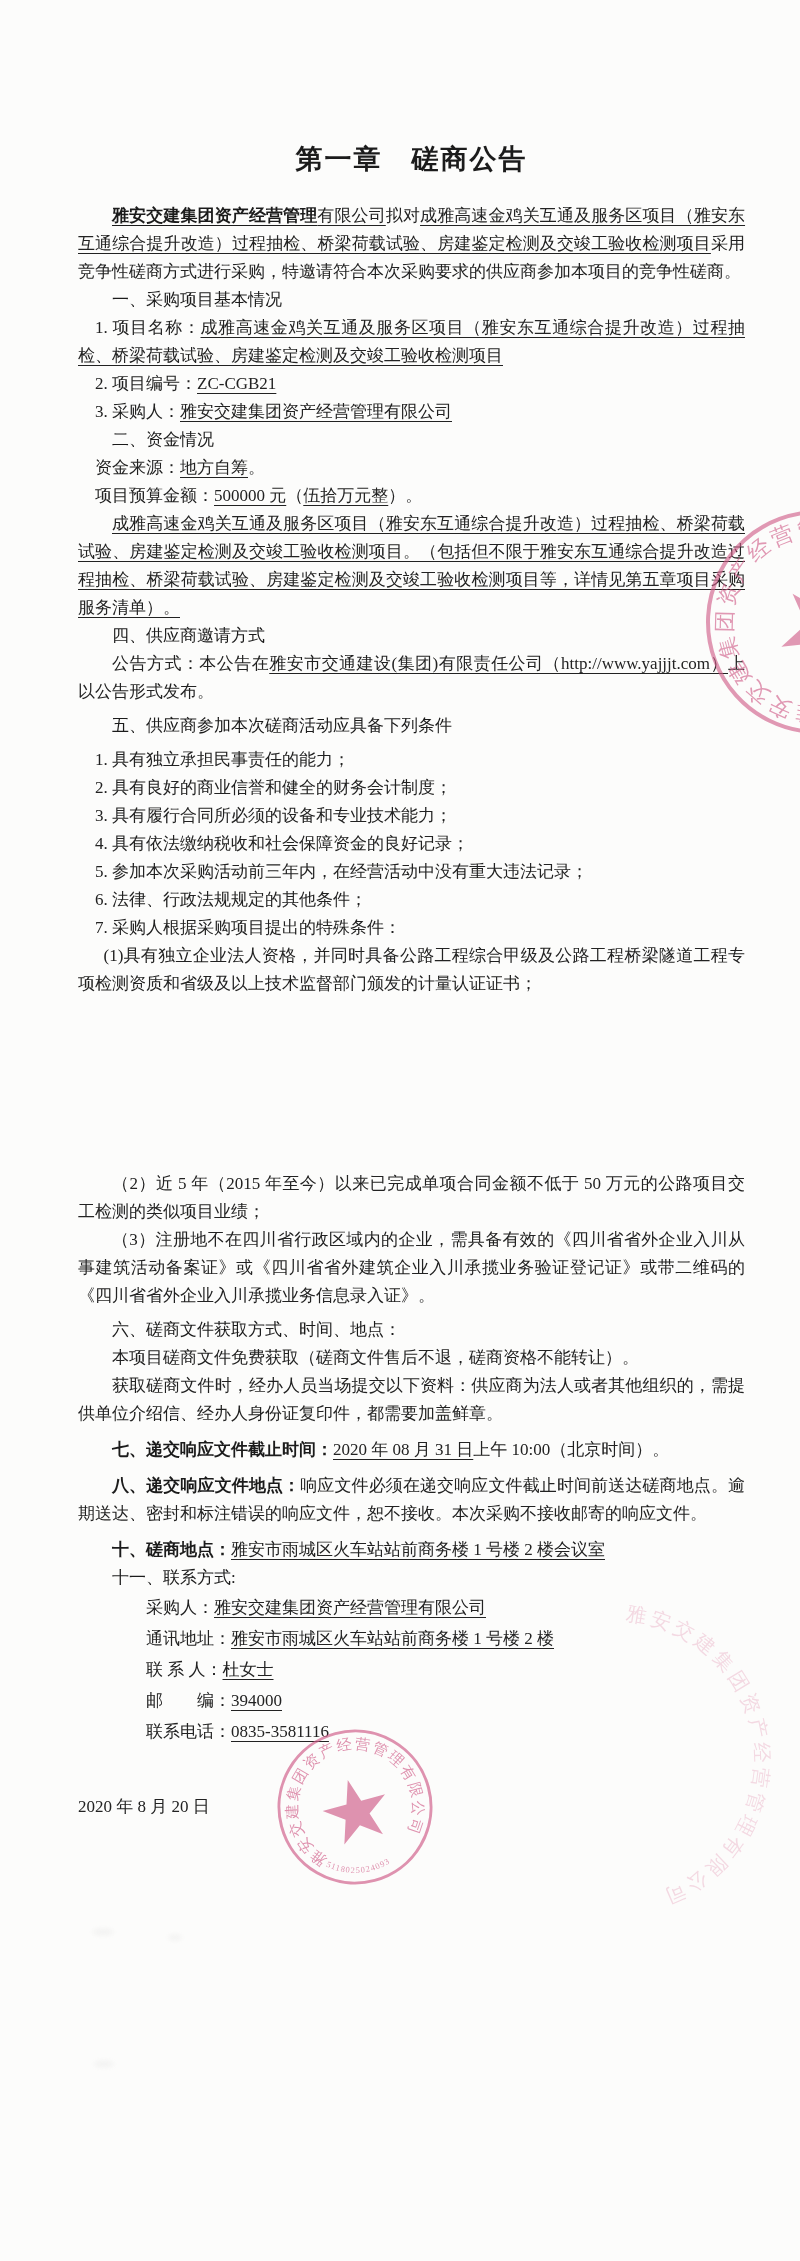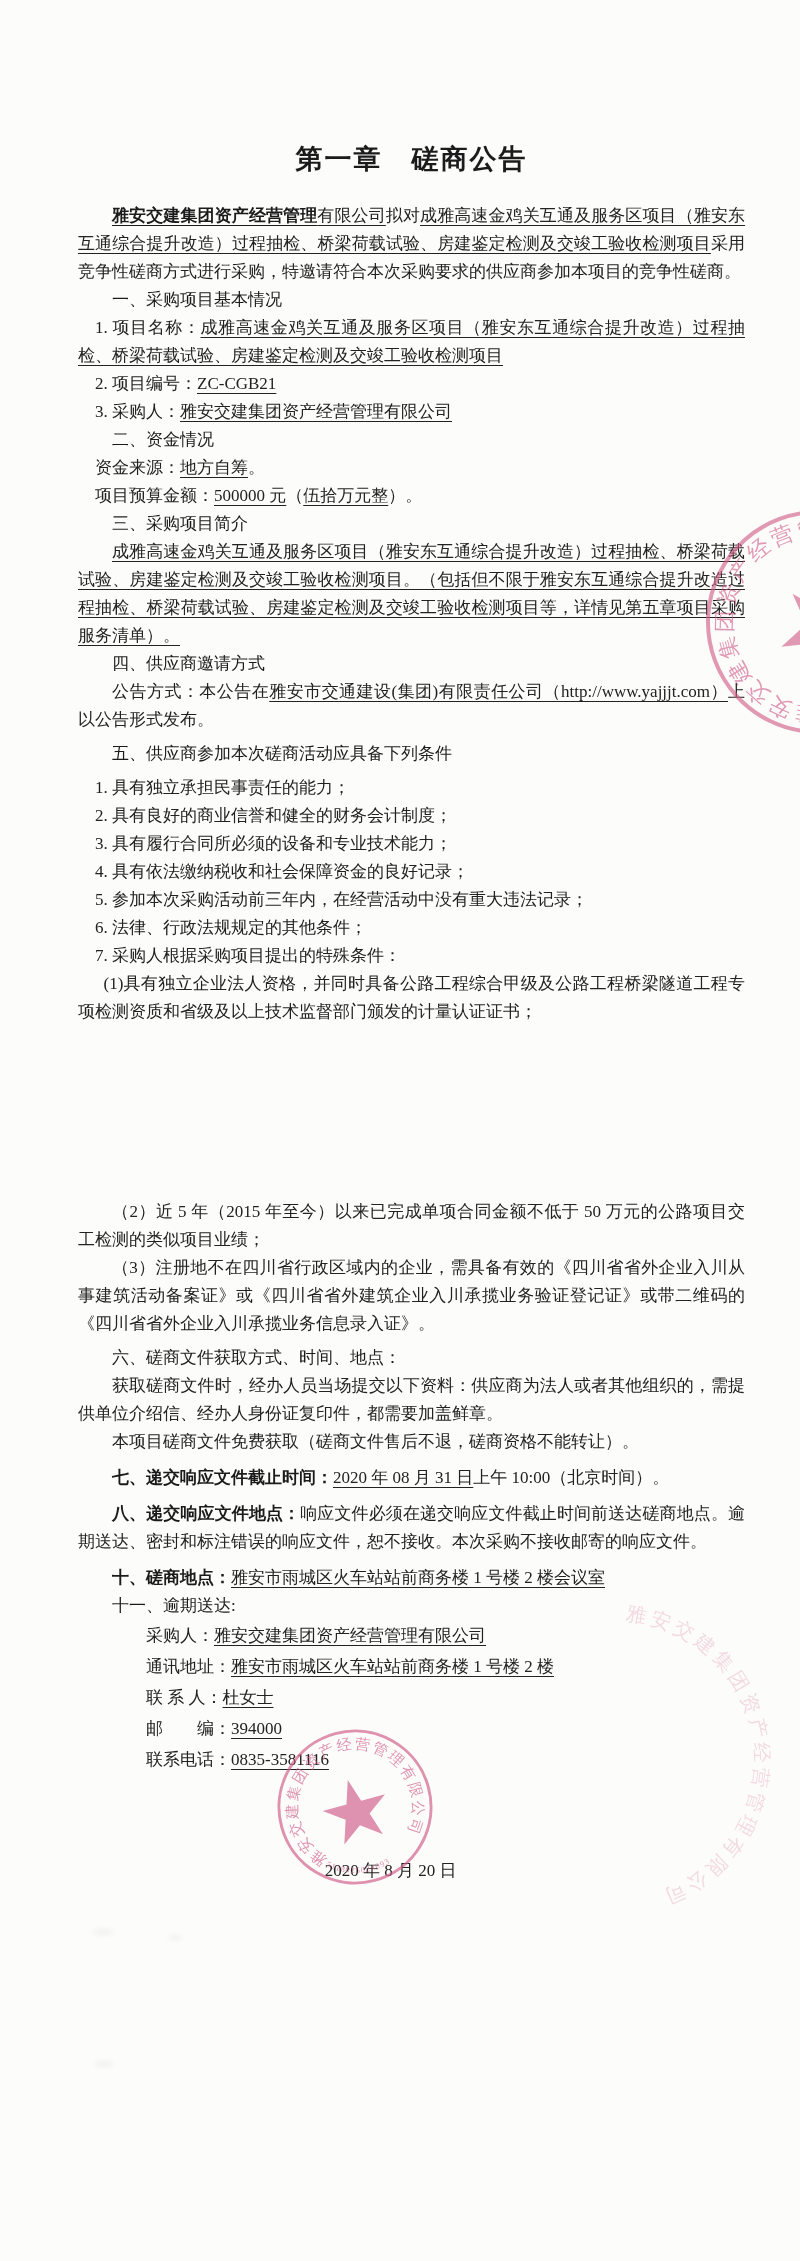--- a/index.html
+++ b/index.html
@@ -15,21 +15,21 @@
   .indent2{text-indent:2em;}
   .indent1{text-indent:1em;}
   .indent15{text-indent:1.5em;}
   .b{font-weight:bold;color:#1b1b1b;}
   .u{text-decoration:underline;text-underline-offset:4px;text-decoration-thickness:1px;}
   .heading{font-weight:normal;text-indent:2em;color:#1b1b1b;}
   .mt6{margin-top:6px;}
   .mt8{margin-top:8px;}
   .gap{height:172px;}
   .contact-row{padding-left:68px;line-height:31px;}
-  .date-line{margin-top:82px;text-align:center;padding-right:42px;}
+  .date-line{margin-top:46px;text-align:left;padding-right:42px;}
   .stamp{position:absolute;z-index:2;pointer-events:none;}
   .stamp-a{left:688px;top:492px;width:260px;height:260px;opacity:.62;}
   .stamp-b{left:270px;top:1722px;width:170px;height:170px;opacity:.66;}
   .stamp-c{left:455px;top:1600px;width:320px;height:320px;opacity:.30;}
   .smudge{position:absolute;background:#9a9a9a;opacity:.08;border-radius:50%;filter:blur(2px);z-index:0;}
 </style>
 </head>
 <body>
 
 <div class="page">
@@ -91,21 +91,20 @@
 
     <p class="heading">一、采购项目基本情况</p>
     <p class="indent1"><span>1. 项目名称：</span><span class="u">成雅高速金鸡关互通及服务区项目（雅安东互通综合提升改造）过程抽检、桥梁荷载试验、房建鉴定检测及交竣工验收检测项目</span></p>
     <p class="indent1"><span>2. 项目编号：</span><span class="u">ZC-CGB21</span></p>
     <p class="indent1"><span>3. 采购人：</span><span class="u">雅安交建集团资产经营管理有限公司</span></p>
 
     <p class="heading">二、资金情况</p>
     <p class="indent1"><span>资金来源：</span><span class="u">地方自筹</span><span>。</span></p>
     <p class="indent1"><span>项目预算金额：</span><span class="u">500000 元</span><span>（</span><span class="u">伍拾万元整</span><span>）。</span></p>
 
-    <p class="heading">三、采购项目简介</p>
     <p class="indent2"><span class="u">成雅高速金鸡关互通及服务区项目（雅安东互通综合提升改造）过程抽检、桥梁荷载试验、房建鉴定检测及交竣工验收检测项目。（包括但不限于雅安东互通综合提升改造过程抽检、桥梁荷载试验、房建鉴定检测及交竣工验收检测项目等，详情见第五章项目采购服务清单）。</span></p>
 
     <p class="heading">四、供应商邀请方式</p>
     <p class="indent2"><span>公告方式：本公告在</span><span class="u">雅安市交通建设(集团)有限责任公司（http://www.yajjjt.com）</span><span>上以公告形式发布。</span></p>
 
     <p class="heading mt6">五、供应商参加本次磋商活动应具备下列条件</p>
     <p class="indent1 mt6">1. 具有独立承担民事责任的能力；</p>
     <p class="indent1">2. 具有良好的商业信誉和健全的财务会计制度；</p>
     <p class="indent1">3. 具有履行合同所必须的设备和专业技术能力；</p>
     <p class="indent1">4. 具有依法缴纳税收和社会保障资金的良好记录；</p>
@@ -113,31 +112,31 @@
     <p class="indent1">6. 法律、行政法规规定的其他条件；</p>
     <p class="indent1">7. 采购人根据采购项目提出的特殊条件：</p>
     <p class="indent15">(1)具有独立企业法人资格，并同时具备公路工程综合甲级及公路工程桥梁隧道工程专项检测资质和省级及以上技术监督部门颁发的计量认证证书；</p>
 
     <div class="gap"></div>
 
     <p class="indent2">（2）近 5 年（2015 年至今）以来已完成单项合同金额不低于 50 万元的公路项目交工检测的类似项目业绩；</p>
     <p class="indent2">（3）注册地不在四川省行政区域内的企业，需具备有效的《四川省省外企业入川从事建筑活动备案证》或《四川省省外建筑企业入川承揽业务验证登记证》或带二维码的《四川省省外企业入川承揽业务信息录入证》。</p>
 
     <p class="heading mt6">六、磋商文件获取方式、时间、地点：</p>
+    <p class="indent2">本项目磋商文件免费获取（磋商文件售后不退，磋商资格不能转让）。</p>
     <p class="indent2">获取磋商文件时，经办人员当场提交以下资料：供应商为法人或者其他组织的，需提供单位介绍信、经办人身份证复印件，都需要加盖鲜章。</p>
-    <p class="indent2">本项目磋商文件免费获取（磋商文件售后不退，磋商资格不能转让）。</p>
 
     <p class="indent2 mt8"><span class="b">七、递交响应文件截止时间：</span><span class="u">2020 年 08 月 31 日</span><span>上午 10:00（北京时间）。</span></p>
 
     <p class="indent2 mt8"><span class="b">八、递交响应文件地点：</span><span>响应文件必须在递交响应文件截止时间前送达磋商地点。逾期送达、密封和标注错误的响应文件，恕不接收。本次采购不接收邮寄的响应文件。</span></p>
 
 
     <p class="indent2 mt8"><span class="b">十、磋商地点：</span><span class="u">雅安市雨城区火车站站前商务楼 1 号楼 2 楼会议室</span></p>
 
-    <p class="heading">十一、逾期送达:</p>
+    <p class="heading">十一、联系方式:</p>
     <p class="contact-row"><span>采购人：</span><span class="u">雅安交建集团资产经营管理有限公司</span></p>
     <p class="contact-row"><span>通讯地址：</span><span class="u">雅安市雨城区火车站站前商务楼 1 号楼 2 楼</span></p>
     <p class="contact-row"><span>联 系 人：</span><span class="u">杜女士</span></p>
     <p class="contact-row"><span>邮　　编：</span><span class="u">394000</span></p>
     <p class="contact-row"><span>联系电话：</span><span class="u">0835-3581116</span></p>
 
     <p class="date-line">2020 年 8 月 20 日</p>
 
   </div>
 </div>

